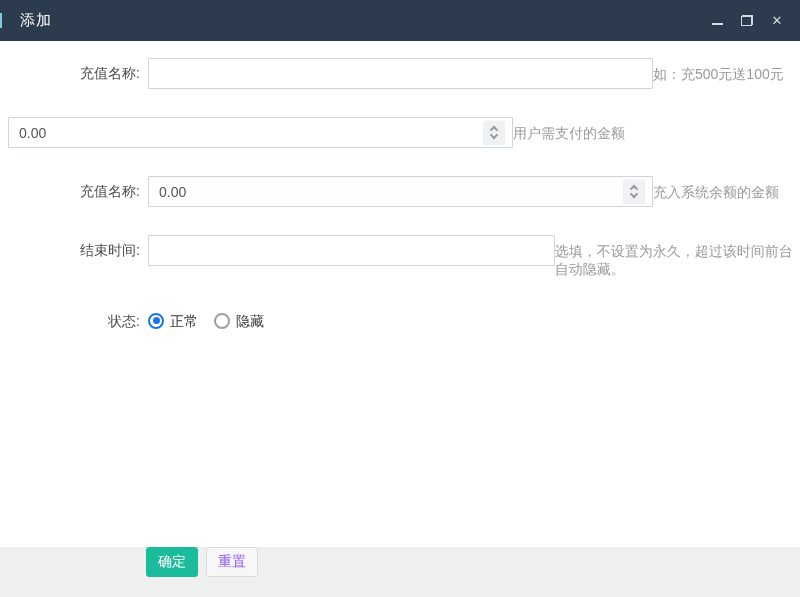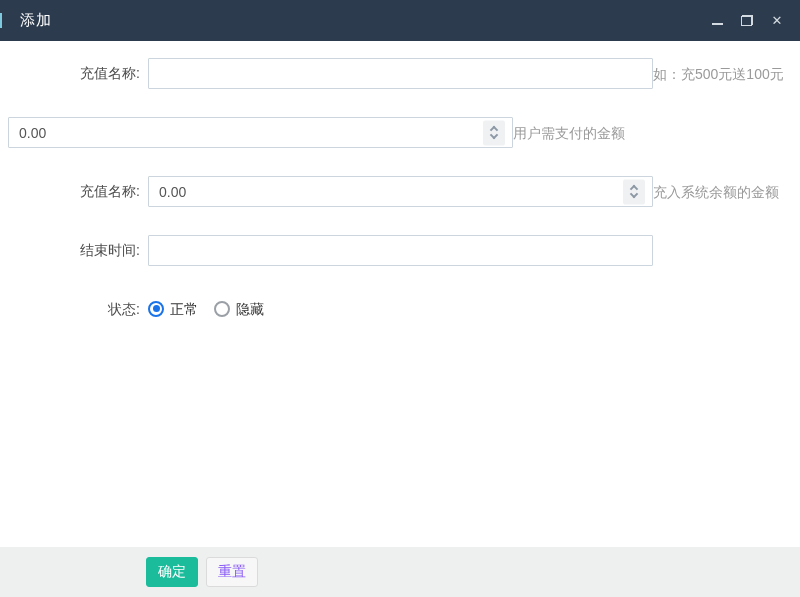--- a/index.html
+++ b/index.html
@@ -77,21 +77,21 @@
   .radio-circle.checked { border:2px solid #1a73e8; }
   .radio-circle.checked::after {
     content:""; width:7px; height:7px; border-radius:50%; background:#1a73e8;
   }
   .radio-circle.unchecked { border:2px solid #9aa0a6; }
   .radio-text { font-size:14px; color:#333333; margin-left:6px; }
 
   
   .footer {
     position:absolute; left:0; bottom:0; width:800px; height:50px;
-    background:#eef0f0; display:flex; align-items:center;
+    background:#eef0f0; display:flex; 
   }
   .footer .btns { margin-left:146px; display:flex; gap:8px; }
   .btn {
     height:30px; padding:0 11px; font-size:14px; border-radius:3px;
     display:flex; align-items:center; cursor:pointer;
     font-family:"Liberation Sans","DejaVu Sans",sans-serif;
   }
   .btn-confirm { background:#1abc9c; color:#ffffff; border:1px solid #1abc9c; }
   .btn-reset   { background:#f7f7f7; color:#8b5cf6; border:1px solid #dbdbdb; }
 </style>
@@ -150,20 +150,21 @@
           </span>
         </div>
         <div class="hint">充入系统余额的金额</div>
       </div>
     </div>
 
     <div class="form-row">
       <div class="field-label">结束时间:</div>
       <div class="field-col">
         <input class="text-input" type="text" value="" style="">
+        <div class="hint">选填，不设置为永久，超过该时间前台自动隐藏。</div>
       </div>
     </div>
 
 
     <div class="form-row radio-row">
       <div class="field-label">状态:</div>
       <div class="field-col">
         <span class="radio-option">
           <span class="radio-circle checked"></span>
           <span class="radio-text">正常</span>

